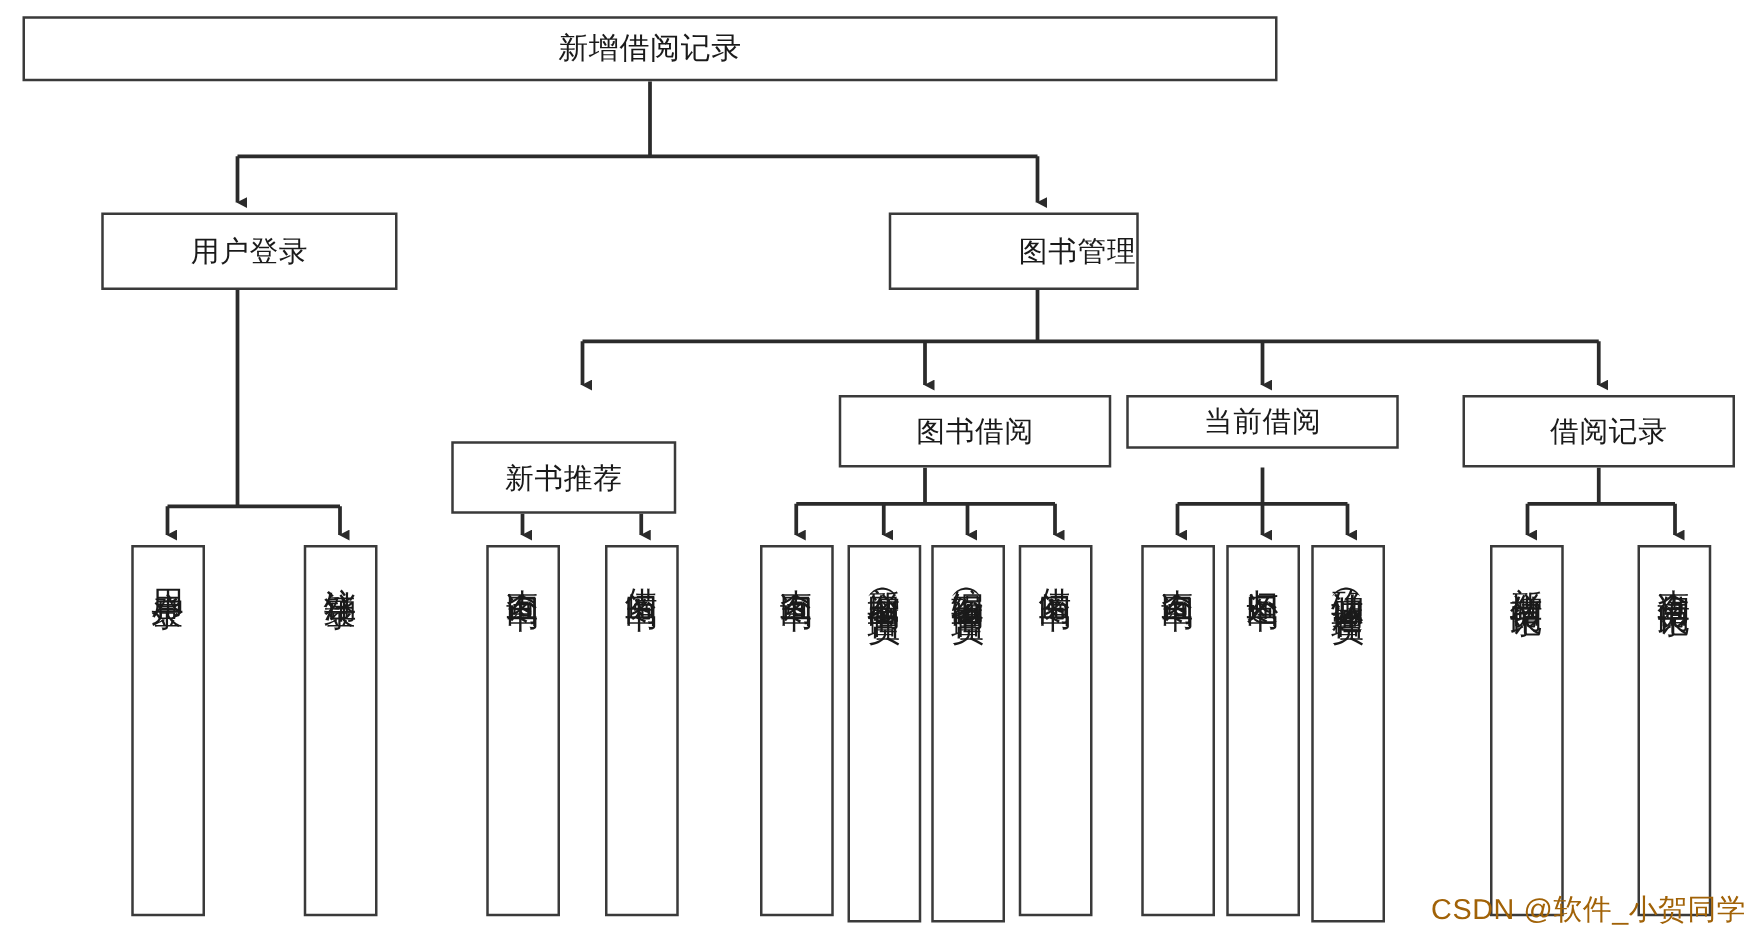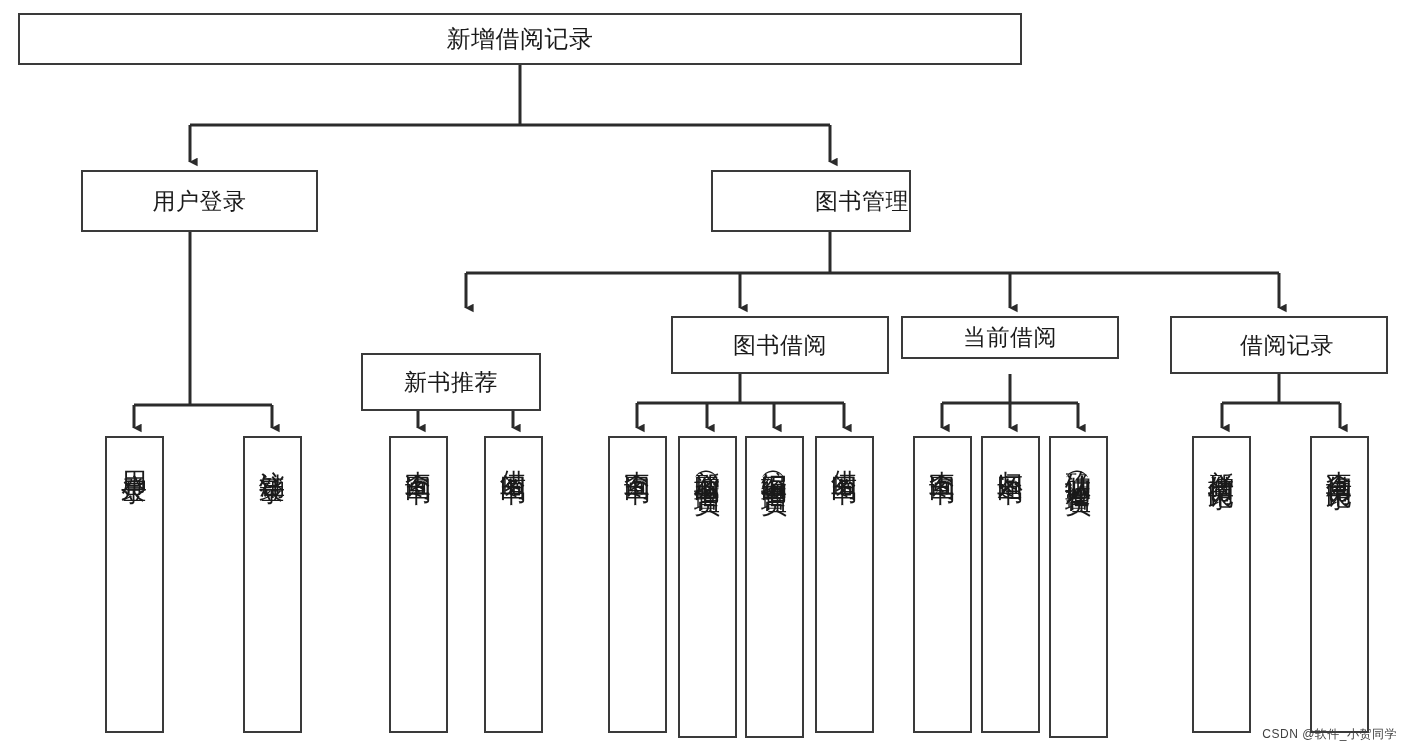--- a/index.html
+++ b/index.html
@@ -55,22 +55,22 @@
     text-orientation: upright;
     font-size: 26px;
     line-height: 1.0;
     letter-spacing: 3px;
   }
   .node.root .lbl { font-size: 24px; }
   .watermark {
     position: absolute;
     right: 8px;
     bottom: 4px;
-    font-size: 12px;
-    color: #404040;
+    font-size: 23px;
+    color: #a16207;
     white-space: nowrap;
     letter-spacing: 0.5px;
   }
 </style>
 </head>
 <body>
 
 <div id="canvas">
 
   <svg class="edges" viewBox="0 0 1405 747">

